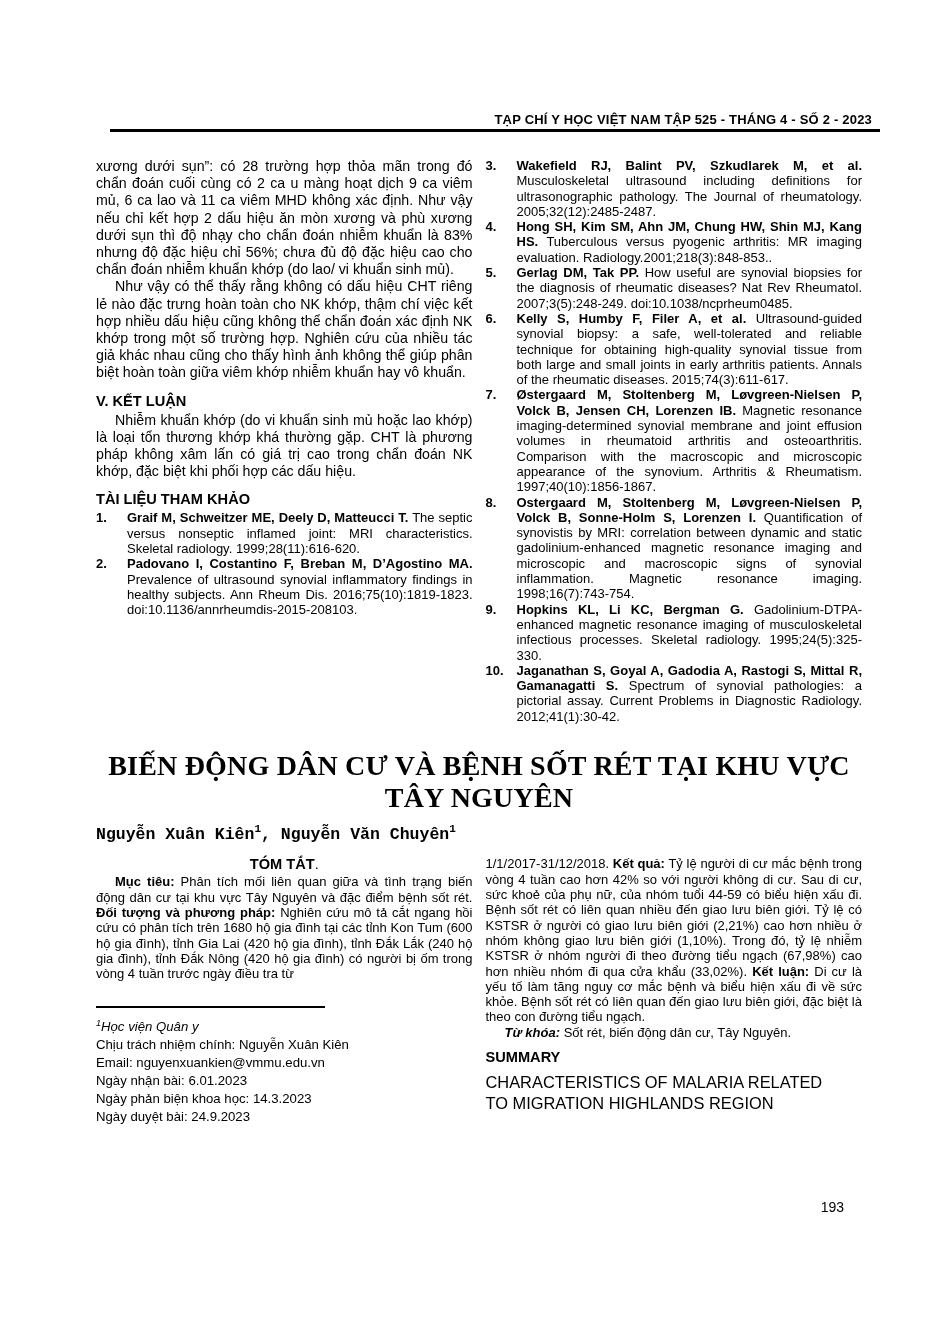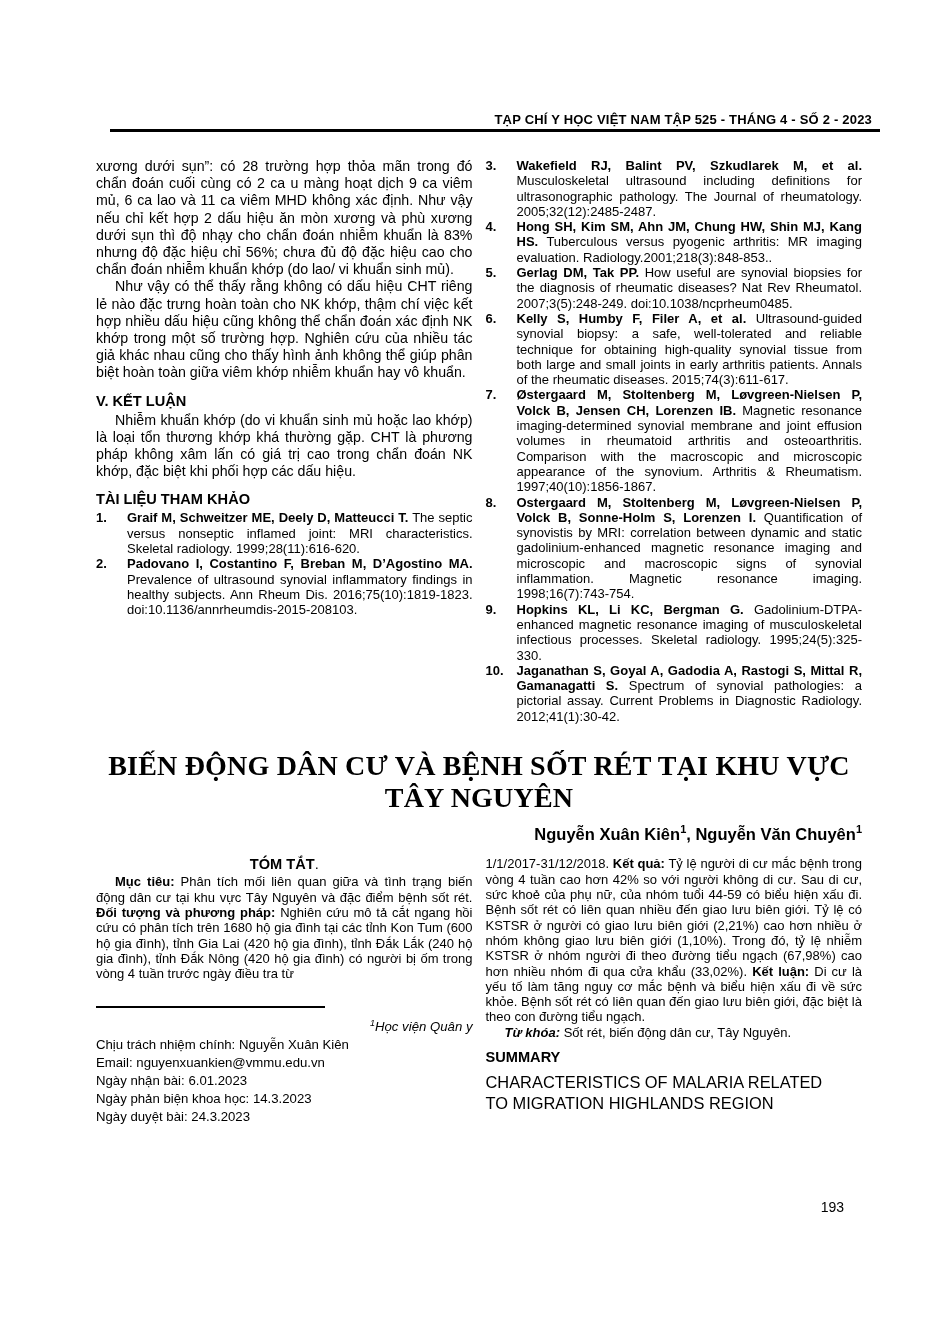--- a/index.html
+++ b/index.html
@@ -32,34 +32,34 @@
   .ref { display:flex; font-size:13px; line-height:15.3px; }
   .ref-num { flex:0 0 31px; font-weight:bold; }
   .ref-body { flex:1; text-align:justify; }
   
   .article-title {
     font-family:"Liberation Serif", serif; font-weight:bold;
     font-size:28px; text-align:center; margin-top:26px;
     letter-spacing:0.2px;
   }
   .article-authors {
-    font-family:Liberation Sans, sans-serif; font-weight:bold;
-    font-size:16.5px; text-align:right; margin-top:9px;
+    font-family:Liberation Mono, monospace; font-weight:bold;
+    font-size:16.5px; text-align:left; margin-top:9px;
   }
   .article-authors sup { font-size:11px; }
   
   .abstract-cols { margin-top:13px; }
   .abs-heading { font-size:14.6px; font-weight:bold; margin-bottom:2px;text-align:center; }
   .abs-heading .normal { font-weight:normal; }
   .abs-text { font-size:13px; line-height:15.3px; text-align:justify; }
   .bold-ital { font-weight:bold; font-style:italic; }
   
   .footnote { margin-top:24px; font-size:13.2px; line-height:18px; }
   .footnote-rule { width:229px; border-top:2.5px solid #000; margin-bottom:6px; }
-  .fn-affil { font-style:italic;text-align:right; }
+  .fn-affil { font-style:italic; }
   .fn-affil sup { font-size:9px; font-style:italic; }
   
   .summary-heading { font-size:14.6px; font-weight:bold; margin-top:9px; }
   .summary-title { font-size:16.4px; line-height:20.5px; text-align:left; margin-top:7px; }
   
   .page-num {
     position:absolute; top:1199px; left:0; right:98px;
     text-align:right; font-size:14px;
   }
 </style>
@@ -134,21 +134,21 @@
       <h3 class="abs-heading"><span>TÓM TẮT</span><span class="normal">.</span></h3>
       <p class="abs-text indent"><b>Mục tiêu:</b><span> Phân tích mối liên quan giữa và tình trạng biến động dân cư tại khu vực Tây Nguyên và đặc điểm bệnh sốt rét. </span><b>Đối tượng và phương pháp:</b><span> Nghiên cứu mô tả cắt ngang hồi cứu có phân tích trên 1680 hộ gia đình tại các tỉnh Kon Tum (600 hộ gia đình), tỉnh Gia Lai (420 hộ gia đình), tỉnh Đắk Lắk (240 hộ gia đình), tỉnh Đắk Nông (420 hộ gia đình) có người bị ốm trong vòng 4 tuần trước ngày điều tra từ</span></p>
 
       <div class="footnote">
         <div class="footnote-rule"></div>
         <div class="fn-affil"><sup>1</sup><span>Học viện Quân y</span></div>
         <div>Chịu trách nhiệm chính: Nguyễn Xuân Kiên</div>
         <div>Email: nguyenxuankien@vmmu.edu.vn</div>
         <div>Ngày nhận bài: 6.01.2023</div>
         <div>Ngày phản biện khoa học: 14.3.2023</div>
-        <div>Ngày duyệt bài: 24.3.2023</div>
+        <div>Ngày duyệt bài: 24.9.2023</div>
       </div>
     </div>
 
     <div class="col">
       <p class="abs-text"><span>1/1/2017-31/12/2018. </span><b>Kết quả:</b><span> Tỷ lệ người di cư mắc bệnh trong vòng 4 tuần cao hơn 42% so với người không di cư. Sau di cư, sức khoẻ của phụ nữ, của nhóm tuổi 44-59 có biểu hiện xấu đi. Bệnh sốt rét có liên quan nhiều đến giao lưu biên giới. Tỷ lệ có KSTSR ở người có giao lưu biên giới (2,21%) cao hơn nhiều ở nhóm không giao lưu biên giới (1,10%). Trong đó, tỷ lệ nhiễm KSTSR ở nhóm người đi theo đường tiểu ngạch (67,98%) cao hơn nhiều nhóm đi qua cửa khẩu (33,02%). </span><b>Kết luận:</b><span> Di cư là yếu tố làm tăng nguy cơ mắc bệnh và biểu hiện xấu đi về sức khỏe. Bệnh sốt rét có liên quan đến giao lưu biên giới, đặc biệt là theo con đường tiểu ngạch.</span></p>
       <p class="abs-text indent"><b class="bold-ital">Từ khóa:</b><span> Sốt rét, biến động dân cư, Tây Nguyên.</span></p>
 
       <h3 class="summary-heading">SUMMARY</h3>
       <div class="summary-title">
         <div>CHARACTERISTICS OF MALARIA RELATED</div>

